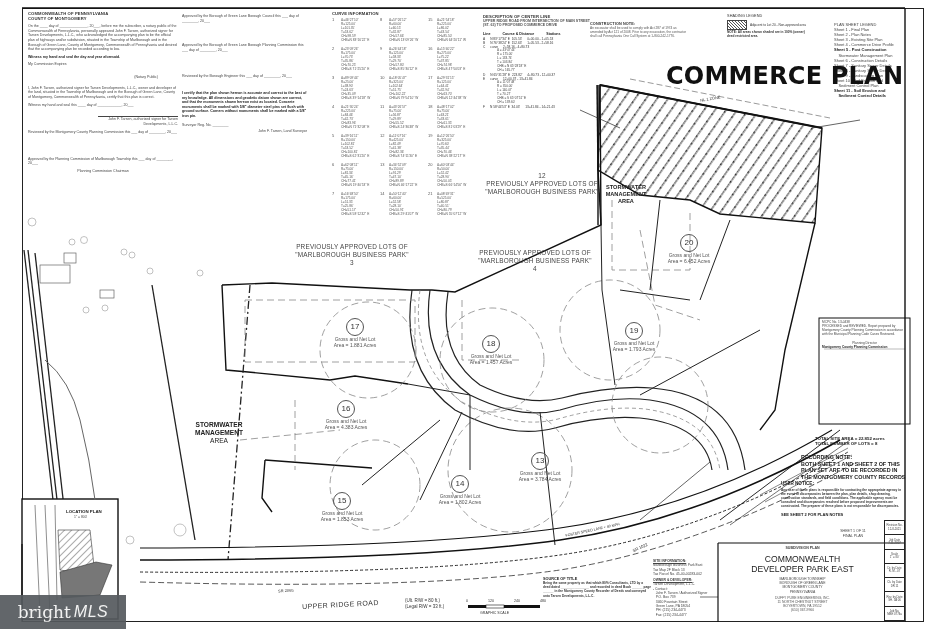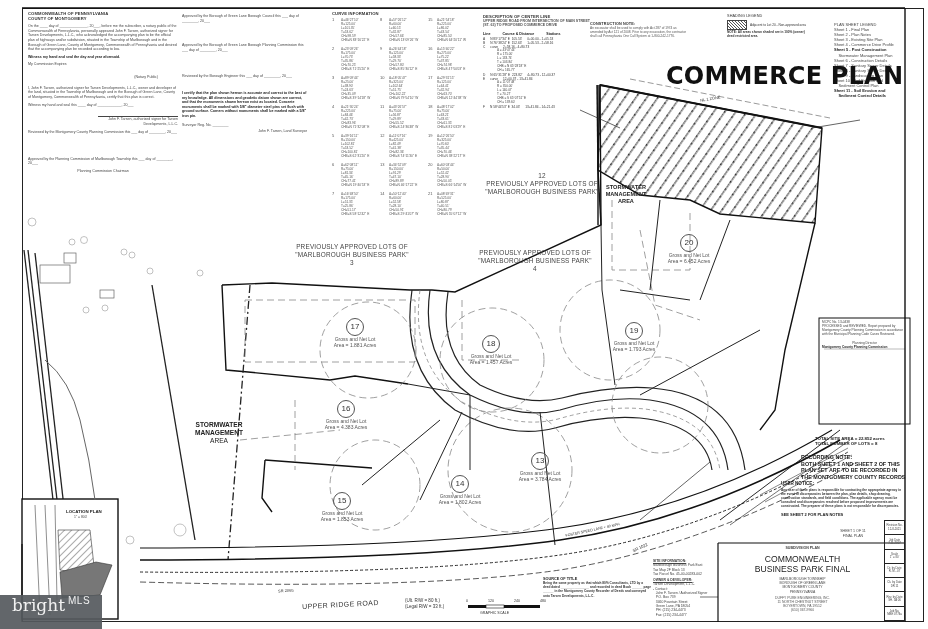--- a/index.html
+++ b/index.html
@@ -14,23 +14,23 @@
   .lotnum{display:inline-block;width:16px;height:16px;border:1px solid #555;border-radius:50%;font-size:8px;line-height:16px;text-align:center;color:#333;}
   .prev{font-size:6.4px;color:#444;text-align:center;line-height:8px;letter-spacing:.2px;}
   .swm{font-size:6.6px;font-weight:bold;color:#222;text-align:center;line-height:8px;}
   .road{font-size:7px;color:#333;letter-spacing:.4px;}
   .note-b{font-size:5.4px;font-weight:bold;color:#222;line-height:6.6px;}
   .note-s{font-size:3.6px;color:#333;line-height:4.6px;}
   .tb{border:1px solid #222;box-sizing:border-box;}
   .tbcell{border-bottom:1px solid #222;font-size:3.6px;color:#444;text-align:center;line-height:4.6px;box-sizing:border-box;display:flex;align-items:center;justify-content:center;}
   .legend-line{font-size:4px;line-height:5.1px;color:#444;}
   .legend-line.bold{font-weight:bold;color:#222;}
-  .watermark{position:absolute;left:0;top:595px;width:102px;height:34px;background:#555a5e;opacity:.92;display:flex;justify-content:center;gap:3px;}
+  .watermark{position:absolute;left:0;top:595px;width:126px;height:34px;background:#555a5e;opacity:.92;display:flex;align-items:center;justify-content:center;gap:3px;}
   .wm-bright{font-family:"DejaVu Serif",serif;font-size:17px;color:#f1f1f1;}
-  .wm-mls{font-size:10px;color:#f1f1f1;letter-spacing:.5px;}
+  .wm-mls{font-size:16px;color:#f1f1f1;letter-spacing:.5px;font-style:italic;}
   svg{position:absolute;left:0;top:0;}
 </style>
 </head>
 <body>
 
 <div class="sheet"></div>
 
 <svg width="928" height="629">
   <defs>
     <pattern id="hatch" patternUnits="userSpaceOnUse" width="9" height="9" patternTransform="rotate(35)">
@@ -499,21 +499,21 @@
   <div class="note-b" style="font-size:4px;margin-top:3px">SEE SHEET 2 FOR PLAN NOTES</div>
 </div>
 
 <div class="abs" style="left:820px;top:529px;width:66px;text-align:center;font-size:3.6px;line-height:4.6px;color:#444">
   <div>SHEET 1 OF 11</div>
   <div>FINAL PLAN</div>
 </div>
 <div class="abs" style="left:720px;top:546px;width:165px;text-align:center">
   <div style="font-size:3.6px;color:#444;font-weight:bold">SUBDIVISION PLAN</div>
   <div style="font-size:8.6px;color:#222;line-height:10px;margin-top:4px">COMMONWEALTH</div>
-  <div style="font-size:8.6px;color:#222;line-height:10px">BUSINESS PARK FINAL</div>
+  <div style="font-size:8.6px;color:#222;line-height:10px">DEVELOPER PARK EAST</div>
   <div id="tb-location" style="font-size:3.4px;line-height:4.2px;color:#444;margin-top:3px">
       <div>MARLBOROUGH TOWNSHIP</div>
       <div>BOROUGH OF GREEN LANE</div>
       <div>MONTGOMERY COUNTY</div>
       <div>PENNSYLVANIA</div>
     </div>
   <div id="tb-engineer" style="font-size:3.4px;line-height:4.2px;color:#555;margin-top:2px">
       <div>DUFFY PURE ENGINEERING, INC.</div>
       <div>11 NORTH CHESTNUT STREET</div>
       <div>BOYERTOWN, PA 19512</div>

